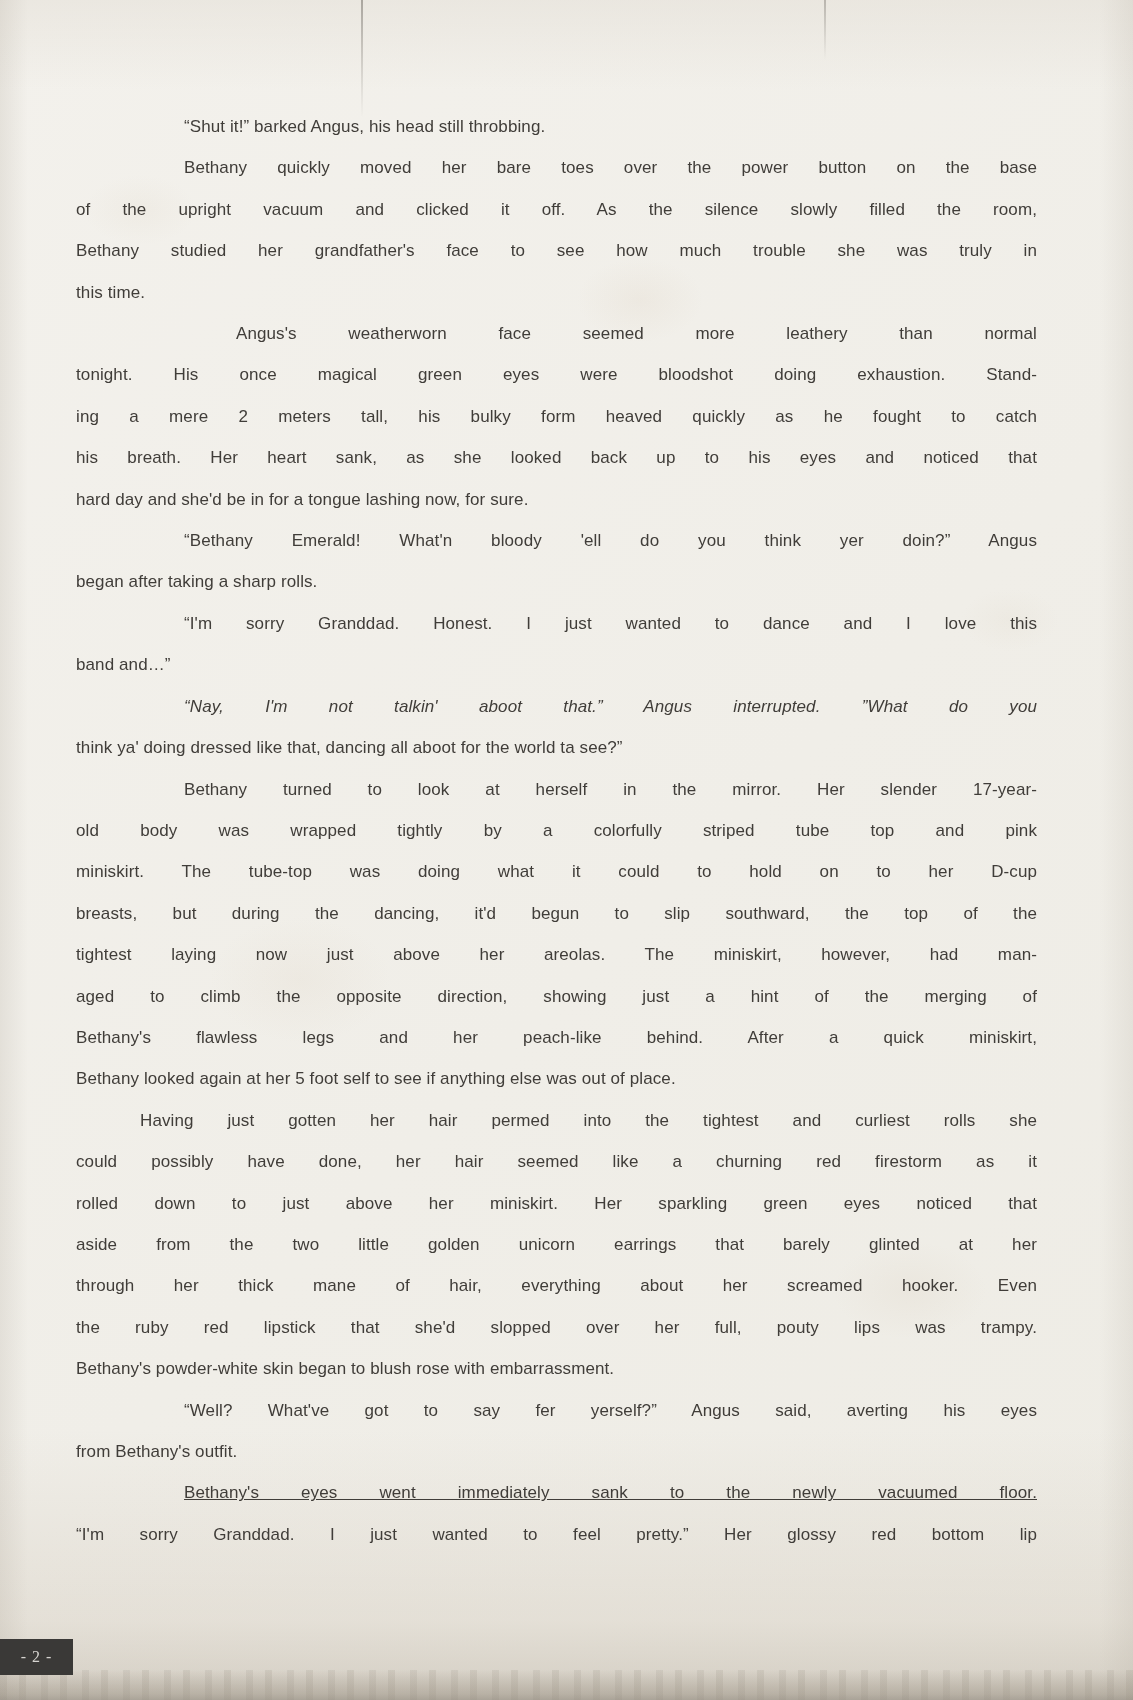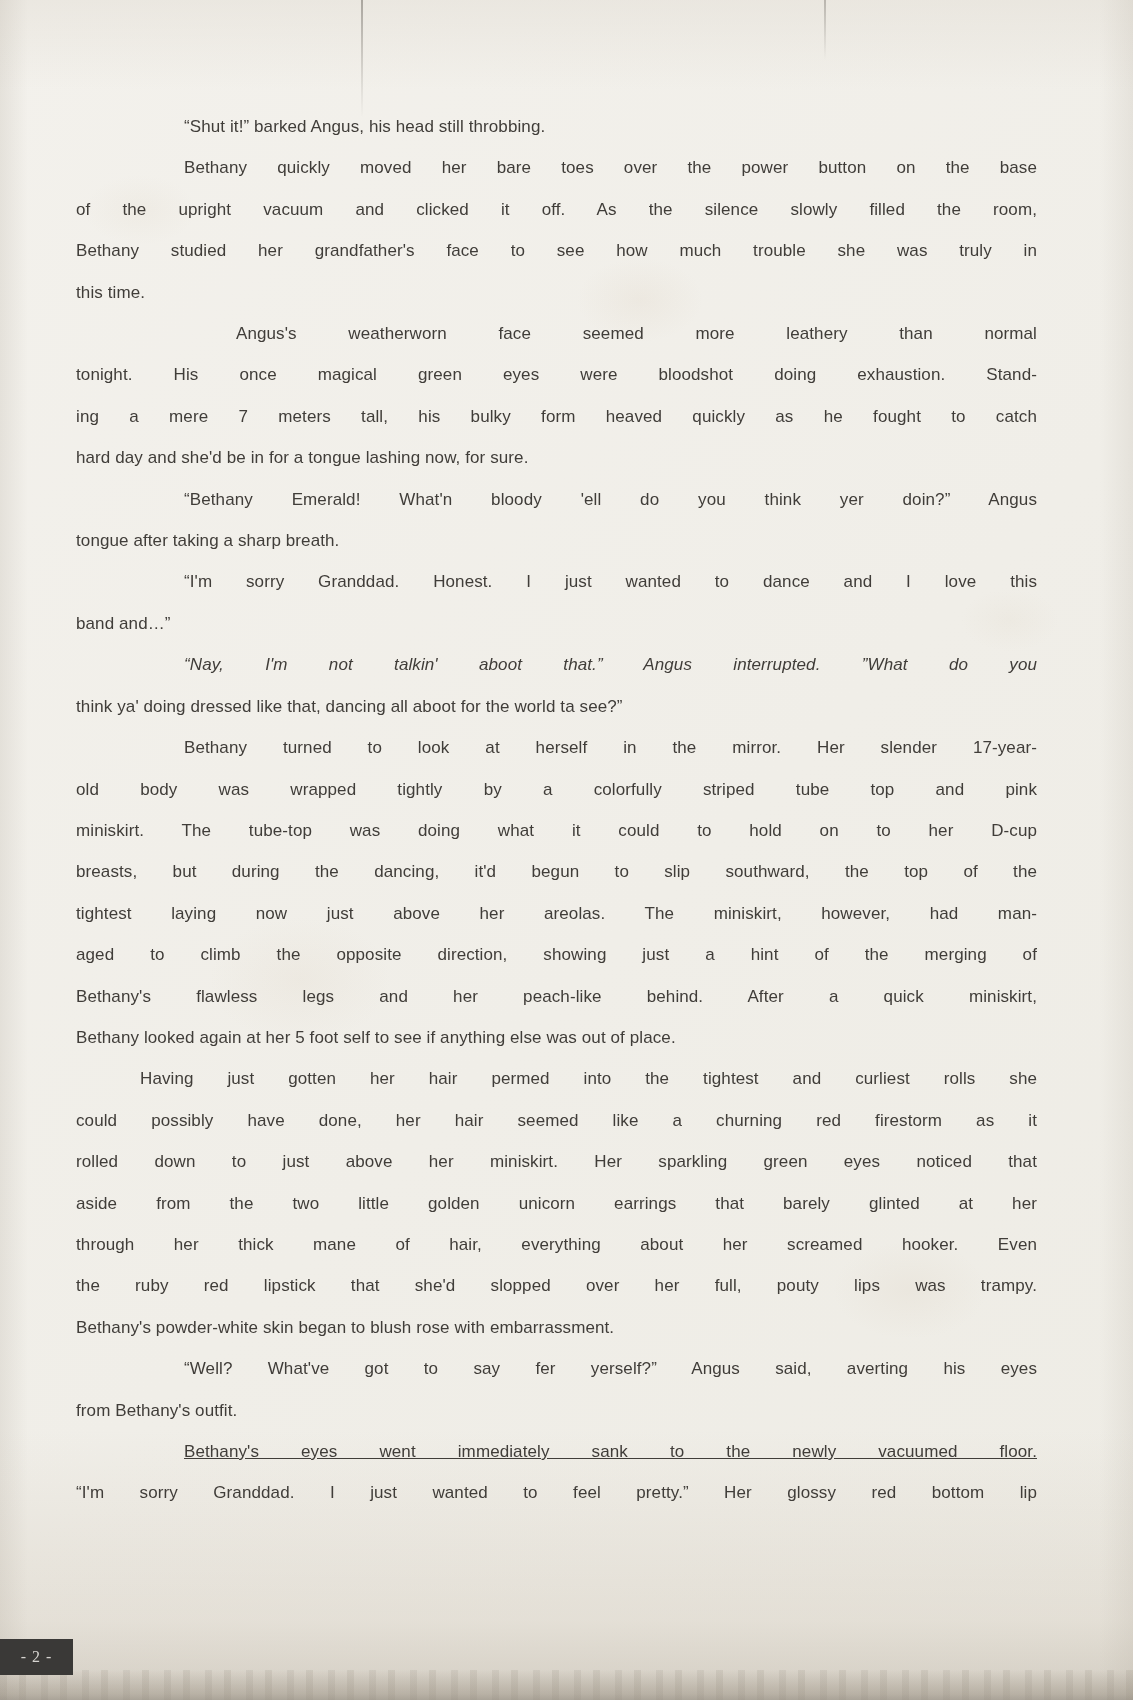--- a/index.html
+++ b/index.html
@@ -75,26 +75,27 @@
     </div>
     <div class="para">
       <div class="line" style="text-indent: 108px;">Bethany quickly moved her bare toes over the power button on the base</div>
       <div class="line">of the upright vacuum and clicked it off. As the silence slowly filled the room,</div>
       <div class="line">Bethany studied her grandfather's face to see how much trouble she was truly in</div>
       <div class="line lastline">this time.</div>
     </div>
     <div class="para">
       <div class="line" style="text-indent: 160px;">Angus's weatherworn face seemed more leathery than normal</div>
       <div class="line">tonight. His once magical green eyes were bloodshot doing exhaustion. Stand-</div>
-      <div class="line">ing a mere 7 meters tall, his bulky form heaved quickly as he fought to catch</div>
+      <div class="line">ing a mere 2 meters tall, his bulky form heaved quickly as he fought to catch</div>
+      <div class="line">his breath. Her heart sank, as she looked back up to his eyes and noticed that</div>
       <div class="line lastline">hard day and she'd be in for a tongue lashing now, for sure.</div>
     </div>
     <div class="para">
       <div class="line" style="text-indent: 108px;">“Bethany Emerald! What'n bloody 'ell do you think yer doin?” Angus</div>
-      <div class="line lastline">tongue after taking a sharp breath.</div>
+      <div class="line lastline">began after taking a sharp rolls.</div>
     </div>
     <div class="para">
       <div class="line" style="text-indent: 108px;">“I'm sorry Granddad. Honest. I just wanted to dance and I love this</div>
       <div class="line lastline">band and…”</div>
     </div>
     <div class="para">
       <div class="line" style="text-indent: 108px; font-style: italic;">“Nay, I'm not talkin' aboot that.” Angus interrupted. ”What do you</div>
       <div class="line lastline">think ya' doing dressed like that, dancing all aboot for the world ta see?”</div>
     </div>
     <div class="para">

